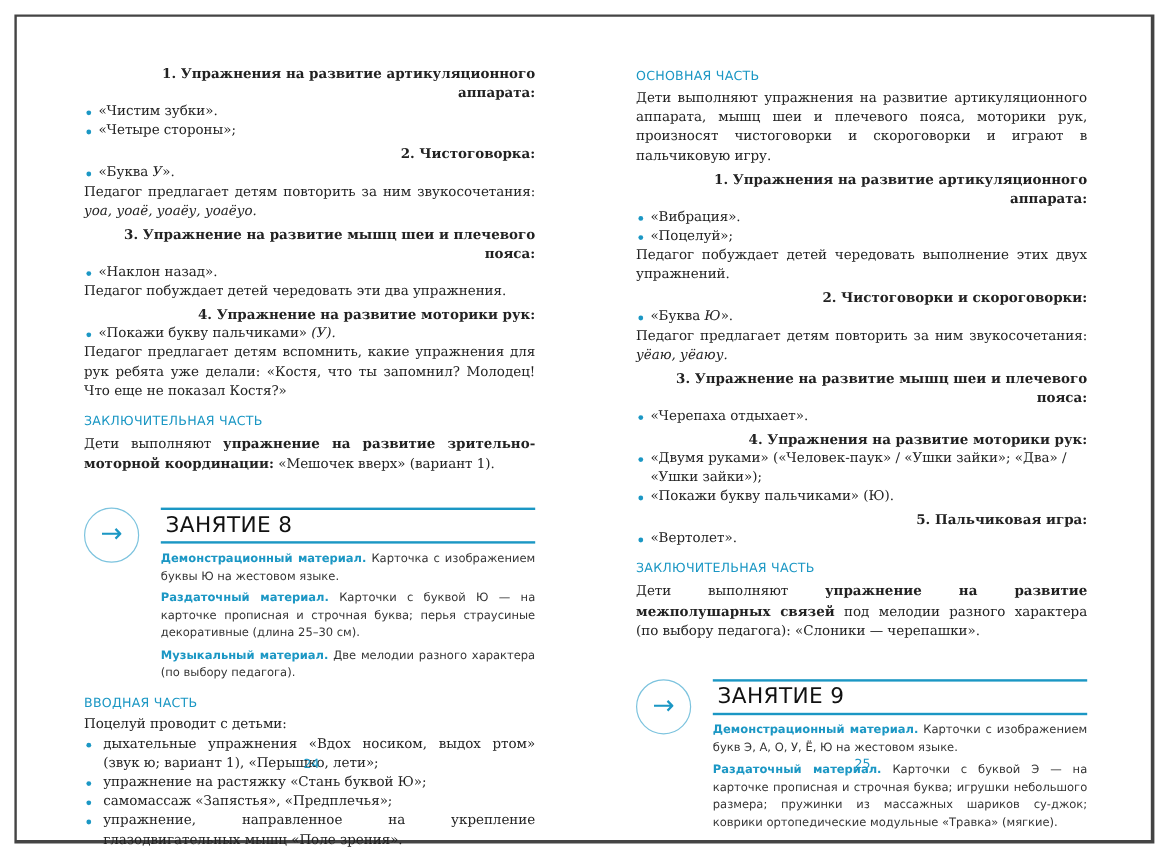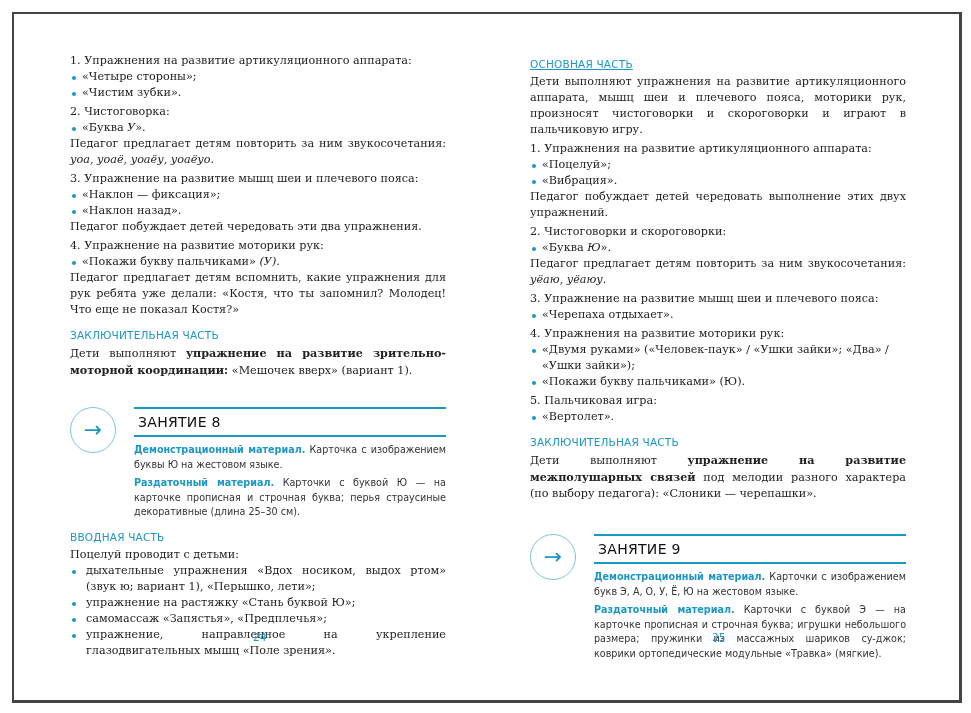--- a/index.html
+++ b/index.html
@@ -6,21 +6,21 @@
   body { width: 971px; height: 713px; position: relative; overflow: hidden; }
   .frame {
     position: absolute; left: 12px; top: 12px; width: 945px; height: 686px;
     border: 2px solid #444; border-right-width: 3px; border-bottom-width: 3px;
     background: #fff;
   }
   .page { position: absolute; top: 50px; font-family: "DejaVu Serif", serif; font-size: 11.2px; color: #222; line-height: 16px; }
   .page.left { left: 70px; width: 376px; }
   .page.right { left: 530px; width: 376px; }
   .p { margin: 0; text-align: justify; }
-  .h-ex { font-weight: normal; margin: 3px 0 0 0; }
+  .h-ex { font-weight: bold; margin: 3px 0 0 0; text-align: right; }
   .bullets { list-style: none; margin: 0; padding: 0; }
   .bullets li { position: relative; padding-left: 12px; }
   .bullets li::before {
     content: ""; position: absolute; left: 2px; top: 7px; width: 4px; height: 4px;
     border-radius: 50%; background: #1b97c4;
   }
   .bullets.wide li { padding-left: 16px; text-align: justify; }
   .sec {
     font-family: "DejaVu Sans", sans-serif; font-size: 10.5px; color: #1b97c4;
     text-transform: uppercase; margin: 9px 0 2px 0; letter-spacing: 0.2px;
@@ -28,93 +28,93 @@
   i { font-style: italic; }
   b { font-weight: bold; }
   .lesson { position: relative; margin: 28px 0 8px 0; }
   .lesson .circle {
     position: absolute; left: 0; top: 0; width: 44px; height: 44px; border-radius: 50%;
     border: 1px solid #7cc3de; display: flex; align-items: center; justify-content: center;
     color: #1b97c4; font-family: "DejaVu Sans", sans-serif; font-size: 22px;
   }
   .lesson .body { margin-left: 64px; }
   .lesson .title {
-    font-family: "DejaVu Sans", sans-serif; font-size: 14px; color: #111;
+    font-family: "DejaVu Sans", sans-serif; font-size: 18px; color: #111;
     border-top: 2px solid #1b97c4; border-bottom: 2px solid #1b97c4;
     padding: 5px 0 5px 4px; margin-bottom: 6px; letter-spacing: 0.3px;
   }
   .mat { font-family: "DejaVu Sans", sans-serif; font-size: 9.6px; line-height: 14.5px; color: #333; text-align: justify; margin: 0 0 4px 0; }
   .mat .lbl { color: #1b97c4; font-weight: bold; }
   .pnum {
     position: absolute; top: 631px; font-family: "DejaVu Sans", sans-serif;
     font-size: 10.5px; color: #1b97c4;
   }
 </style>
 </head>
 <body>
 
 <div class="frame"></div>
 
 <div class="page left">
   <p class="h-ex">1. Упражнения на развитие артикуляционного аппарата:</p>
   <ul class="bullets">
+    <li>«Чистим зубки».</li>
     <li>«Четыре стороны»;</li>
-    <li>«Чистим зубки».</li>
   </ul>
 
   <p class="h-ex">2. Чистоговорка:</p>
   <ul class="bullets">
     <li><span>«Буква </span><i>У</i><span>».</span></li>
   </ul>
   <p class="p"><span>Педагог предлагает детям повторить за ним звукосочетания: </span><i>уоа, уоаё, уоаёу, уоаёуо.</i></p>
 
   <p class="h-ex">3. Упражнение на развитие мышц шеи и плечевого пояса:</p>
   <ul class="bullets">
-    <li>«Наклон — фиксация»;</li>
     <li>«Наклон назад».</li>
   </ul>
   <p class="p">Педагог побуждает детей чередовать эти два упражнения.</p>
 
   <p class="h-ex">4. Упражнение на развитие моторики рук:</p>
   <ul class="bullets">
     <li><span>«Покажи букву пальчиками» </span><i>(У).</i></li>
   </ul>
   <p class="p">Педагог предлагает детям вспомнить, какие упражнения для рук ребята уже делали: «Костя, что ты запомнил? Молодец! Что еще не показал Костя?»</p>
 
   <div class="sec">Заключительная часть</div>
   <p class="p"><span>Дети выполняют </span><b>упражнение на развитие зрительно-моторной координации:</b><span> «Мешочек вверх» (вариант 1).</span></p>
 
   <div class="lesson">
     <div class="circle">→</div>
     <div class="body">
       <div class="title">ЗАНЯТИЕ 8</div>
       <p class="mat"><span class="lbl">Демонстрационный материал.</span><span> Карточка с изображением буквы Ю на жестовом языке.</span></p>
       <p class="mat"><span class="lbl">Раздаточный материал.</span><span> Карточки с буквой Ю — на карточке прописная и строчная буква; перья страусиные декоративные (длина 25–30 см).</span></p>
+      <p class="mat"><span class="lbl">Музыкальный материал.</span><span> Две мелодии разного характера (по выбору педагога).</span></p>
     </div>
   </div>
 
   <div class="sec">Вводная часть</div>
   <p class="p">Поцелуй проводит с детьми:</p>
   <ul class="bullets wide">
     <li>дыхательные упражнения «Вдох носиком, выдох ртом» (звук ю; вариант 1), «Перышко, лети»;</li>
     <li>упражнение на растяжку «Стань буквой Ю»;</li>
     <li>самомассаж «Запястья», «Предплечья»;</li>
     <li>упражнение, направленное на укрепление глазодвигательных мышц «Поле зрения».</li>
   </ul>
 </div>
 <div class="pnum" style="left:253px;">24</div>
 
 <div class="page right">
-  <div class="sec" style="margin-top:6px;text-decoration:underline;">Основная часть</div>
+  <div class="sec" style="margin-top:6px;">Основная часть</div>
   <p class="p">Дети выполняют упражнения на развитие артикуляционного аппарата, мышц шеи и плечевого пояса, моторики рук, произносят чистоговорки и скороговорки  и играют в пальчиковую игру.</p>
 
   <p class="h-ex">1. Упражнения на развитие артикуляционного аппарата:</p>
   <ul class="bullets">
+    <li>«Вибрация».</li>
     <li>«Поцелуй»;</li>
-    <li>«Вибрация».</li>
   </ul>
   <p class="p">Педагог побуждает детей чередовать выполнение этих двух упражнений.</p>
 
   <p class="h-ex">2. Чистоговорки и скороговорки:</p>
   <ul class="bullets">
     <li><span>«Буква </span><i>Ю</i><span>».</span></li>
   </ul>
   <p class="p"><span>Педагог предлагает детям повторить за ним звукосочетания: </span><i>уёаю, уёаюу.</i></p>
 
   <p class="h-ex">3. Упражнение на развитие мышц шеи и плечевого пояса:</p>

